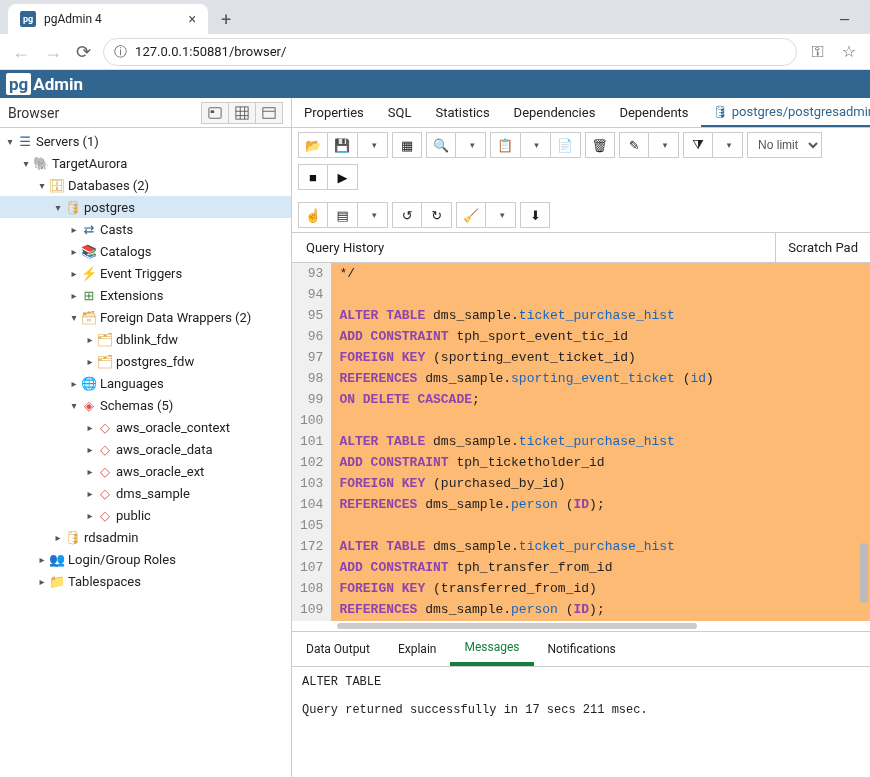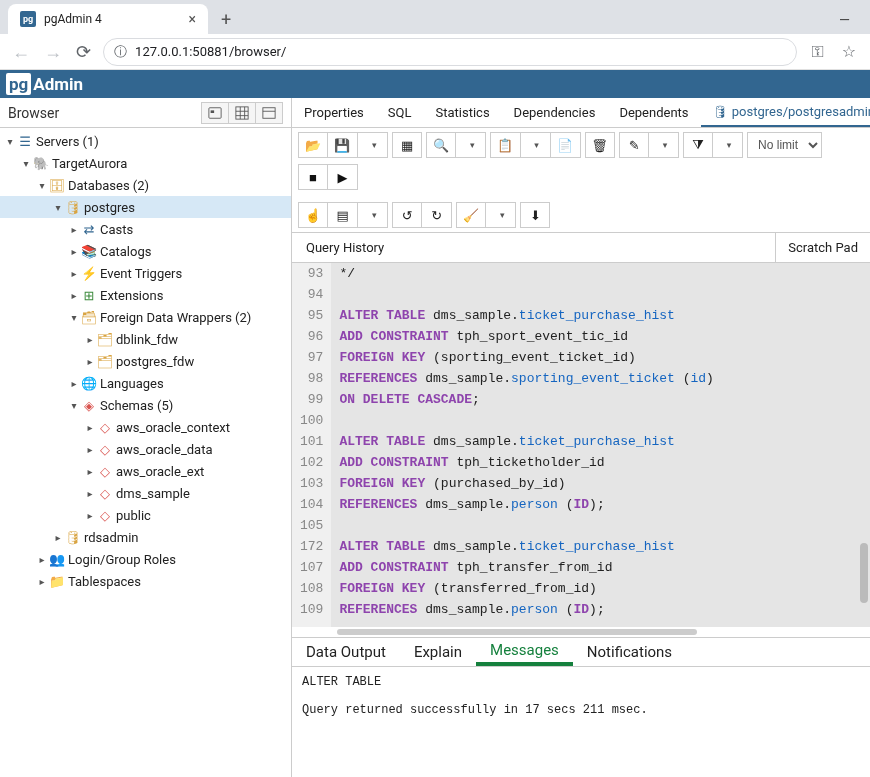--- a/index.html
+++ b/index.html
@@ -240,21 +240,21 @@
   .qa-tab.active {
     color: #326690;
     border-bottom: 2px solid #326690;
   }
   .scratch {
     margin-left: auto;
     border-left: 1px solid #ccc;
     padding: 0 12px;
     display: flex; align-items: center;
   }
-  .editor-wrap { flex: 1; display: flex; position: relative; overflow: hidden; background: #e5e5e5;}
+  .editor-wrap { flex: 1; display: flex; position: relative; overflow: hidden; background: #fdba74;}
   .editor {
     flex: 1;
     display: flex;
     font-family: "Consolas", "Courier New", monospace;
     font-size: 13px;
     line-height: 21px;
     overflow: hidden;
   }
   .gutter {
     background: #f0f0f0;
@@ -282,25 +282,25 @@
   .hscroll {
     height: 10px;
     display: flex; align-items: center;
     padding-left: 45px;
   }
   .hscroll-thumb {
     width: 360px; height: 6px; background: #ccc; border-radius: 3px;
   }
   
   .out-tabs {
-    height: 30px;
+    height: 36px;
     display: flex;
     border-top: 1px solid #ccc;
     border-bottom: 1px solid #ccc;
-    font-size: 15px;
+    font-size: 12px;
   }
   .out-tab {
     padding: 0 14px;
     display: flex; align-items: center; cursor: pointer;
   }
   .out-tab.active { color: #15803d; border-bottom: 4px solid #15803d; }
   .messages {
     font-family: "Consolas","Courier New", monospace;
     font-size: 12px;
     padding: 8px 10px;

